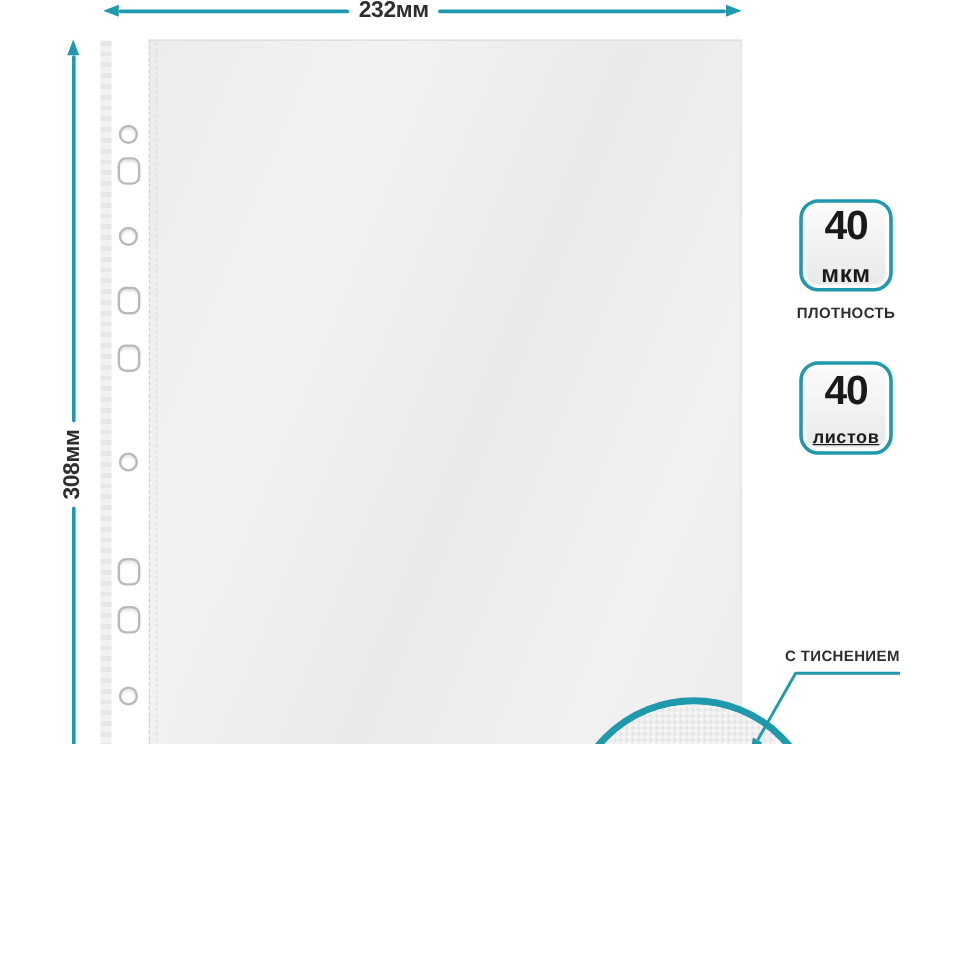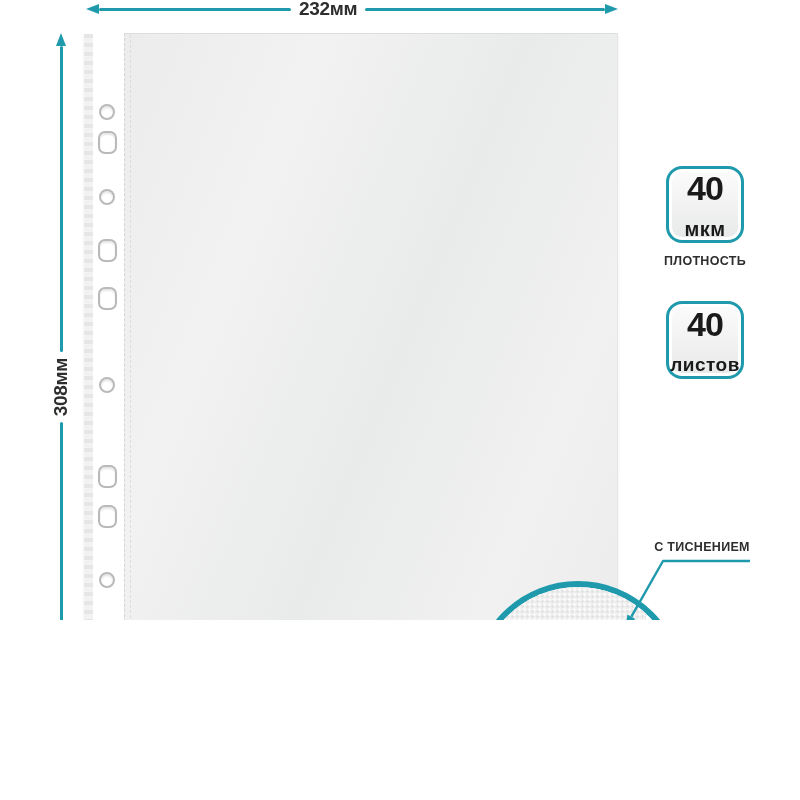--- a/index.html
+++ b/index.html
@@ -80,21 +80,21 @@
   .badge-group { position:absolute; left:645px; width:120px; text-align:center; }
   .badge { width:78px; margin:0 auto; border:3px solid var(--accent); border-radius:16px;
            background:linear-gradient(180deg,#fcfcfc 0%,#f3f3f3 45%,#e7e8e8 100%);
            box-shadow:inset 0 0 0 3px #ffffff;
            display:flex; flex-direction:column; align-items:center; justify-content:center; }
   .badge-value { font-size:34px; font-weight:bold; color:#1a1a1a; line-height:1;
                  letter-spacing:-1px; }
   .badge-unit  { font-weight:bold; color:#1a1a1a; line-height:1; margin-top:14px; }
   .badge-unit:empty { display:none; }
   .badge-b2 .badge-unit { font-size:20px; letter-spacing:.5px; }
-  .badge-b3 .badge-unit { font-size:19px; letter-spacing:.5px; }
+  .badge-b3 .badge-unit { font-size:15px; letter-spacing:.5px;text-decoration:underline; }
   .badge-caption { margin-top:10px; font-size:12.5px; font-weight:bold;
                    letter-spacing:.3px; color:#2e2e2e; line-height:1.35; }
 
   .floor-line { position:absolute; left:0; right:0; top:794px; height:2px;
                 background:#ececec; }
 </style>
 </head>
 <body>
 
 <div class="stage">

